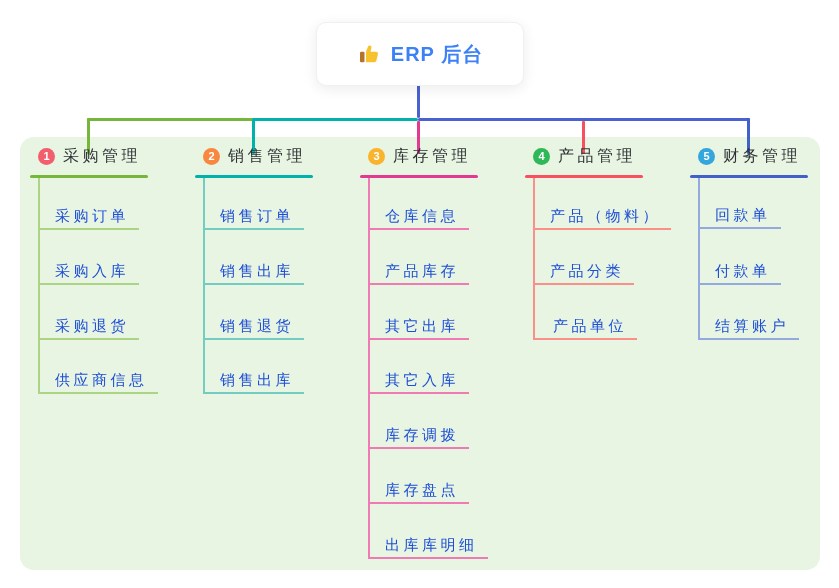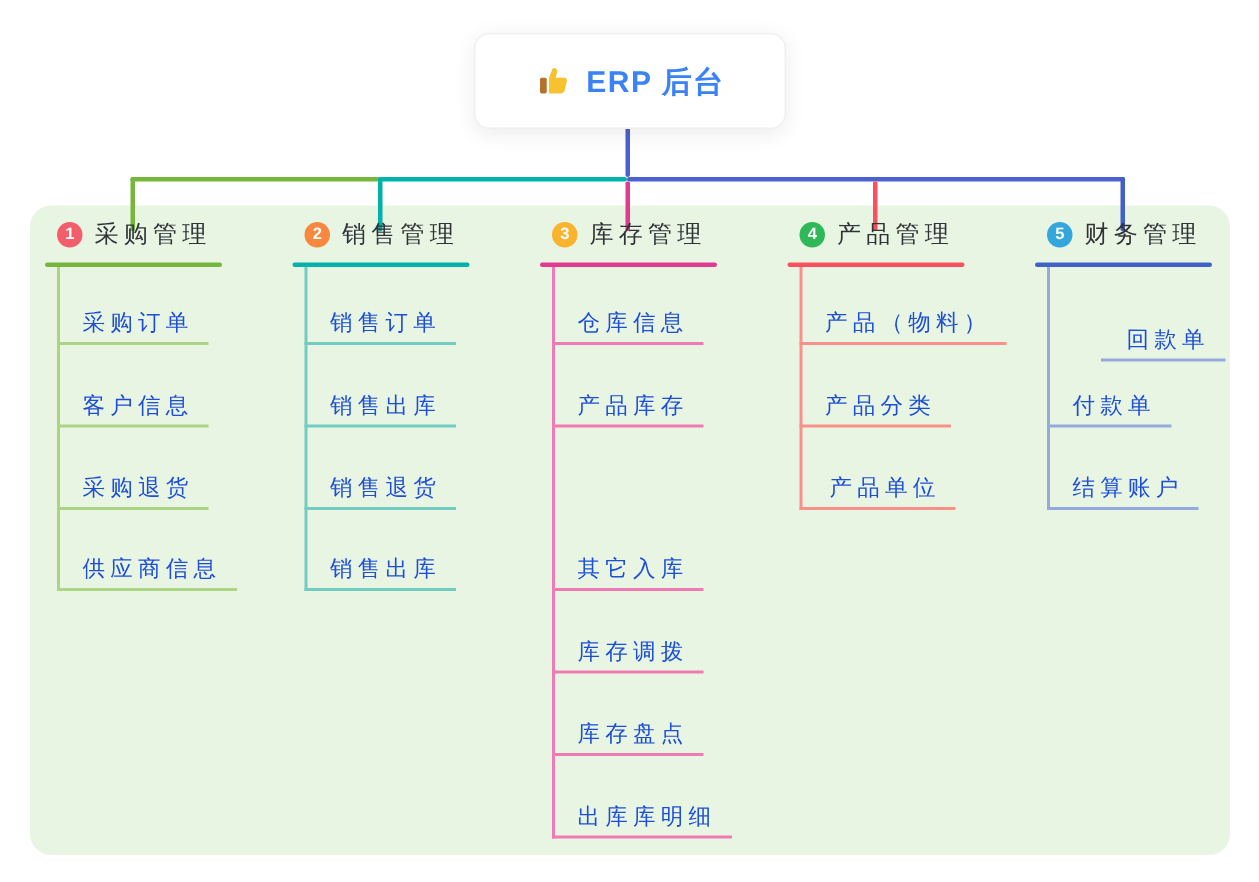--- a/index.html
+++ b/index.html
@@ -59,21 +59,21 @@
   <div id="branches">
       <div class="branch" style="left: 30px;">
         <div class="drop" style="left: 57px; top: 118px; height: 36px; background: rgb(118, 182, 58);"></div>
         <div class="btitle">
           <span class="badge" style="background: rgb(243, 94, 109);">1</span>
           <span class="btlabel">采购管理</span>
         </div>
         <div class="tunder" style="background: rgb(118, 182, 58);"></div>
         <div class="trunk" style="background: rgb(171, 213, 132); height: 216.4px;"></div>
         <div class="bitem" style="top: 203px; border-bottom-color: rgb(171, 213, 132);">采购订单</div>
-        <div class="bitem" style="top: 258px; border-bottom-color: rgb(171, 213, 132);">客户信息</div>
+        <div class="bitem" style="top: 258px; border-bottom-color: rgb(171, 213, 132);">采购入库</div>
         <div class="bitem" style="top: 313px; border-bottom-color: rgb(171, 213, 132);">采购退货</div>
         <div class="bitem" style="top: 367px; border-bottom-color: rgb(171, 213, 132);">供应商信息</div>
       </div>
       <div class="branch" style="left: 195px;">
         <div class="drop" style="left: 57px; top: 118px; height: 36px; background: rgb(0, 178, 169);"></div>
         <div class="btitle">
           <span class="badge" style="background: rgb(248, 136, 63);">2</span>
           <span class="btlabel">销售管理</span>
         </div>
         <div class="tunder" style="background: rgb(0, 178, 169);"></div>
@@ -86,20 +86,21 @@
       <div class="branch" style="left: 360px;">
         <div class="drop" style="left: 57px; top: 121px; height: 33px; background: rgb(225, 58, 144);"></div>
         <div class="btitle">
           <span class="badge" style="background: rgb(249, 179, 44);">3</span>
           <span class="btlabel">库存管理</span>
         </div>
         <div class="tunder" style="background: rgb(225, 58, 144);"></div>
         <div class="trunk" style="background: rgb(240, 122, 179); height: 380.8px;"></div>
         <div class="bitem" style="top: 203px; border-bottom-color: rgb(240, 122, 179);">仓库信息</div>
         <div class="bitem" style="top: 258px; border-bottom-color: rgb(240, 122, 179);">产品库存</div>
+        <div class="bitem" style="top: 313px; border-bottom-color: rgb(240, 122, 179);">其它出库</div>
         <div class="bitem" style="top: 367px; border-bottom-color: rgb(240, 122, 179);">其它入库</div>
         <div class="bitem" style="top: 422px; border-bottom-color: rgb(240, 122, 179);">库存调拨</div>
         <div class="bitem" style="top: 477px; border-bottom-color: rgb(240, 122, 179);">库存盘点</div>
         <div class="bitem" style="top: 532px; border-bottom-color: rgb(240, 122, 179);">出库库明细</div>
       </div>
       <div class="branch" style="left: 525px;">
         <div class="drop" style="left: 57px; top: 121px; height: 33px; background: rgb(248, 80, 95);"></div>
         <div class="btitle">
           <span class="badge" style="background: rgb(47, 184, 87);">4</span>
           <span class="btlabel">产品管理</span>
@@ -111,18 +112,18 @@
         <div class="bitem" style="top: 313px; border-bottom-color: rgb(250, 144, 137); padding-left: 20px;">产品单位</div>
       </div>
       <div class="branch" style="left: 690px;">
         <div class="drop" style="left: 57px; top: 118px; height: 36px; background: rgb(65, 97, 201);"></div>
         <div class="btitle">
           <span class="badge" style="background: rgb(51, 166, 221);">5</span>
           <span class="btlabel">财务管理</span>
         </div>
         <div class="tunder" style="background: rgb(65, 97, 201);"></div>
         <div class="trunk" style="background: rgb(148, 170, 222); height: 161.6px;"></div>
-        <div class="bitem" style="top: 214px; border-bottom-color: rgb(148, 170, 222); margin-left: 36px;">回款单</div>
+        <div class="bitem" style="top: 202px; border-bottom-color: rgb(148, 170, 222);">回款单</div>
         <div class="bitem" style="top: 258px; border-bottom-color: rgb(148, 170, 222);">付款单</div>
         <div class="bitem" style="top: 313px; border-bottom-color: rgb(148, 170, 222);">结算账户</div>
       </div>
     </div>
 </div>
 
 </body></html>

